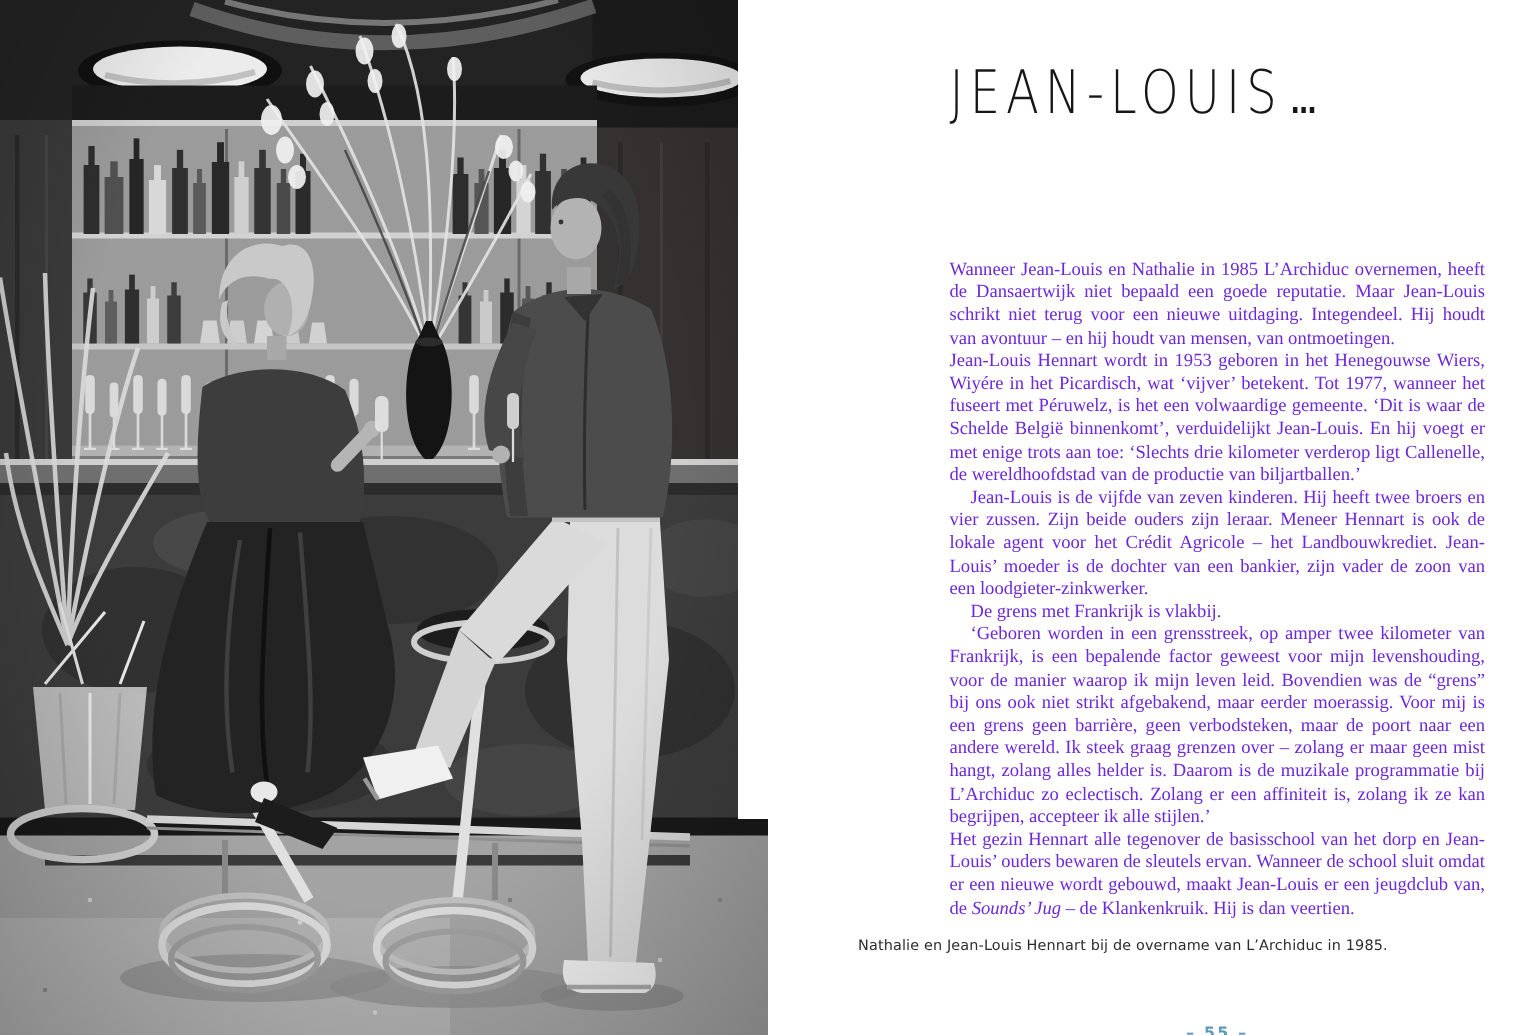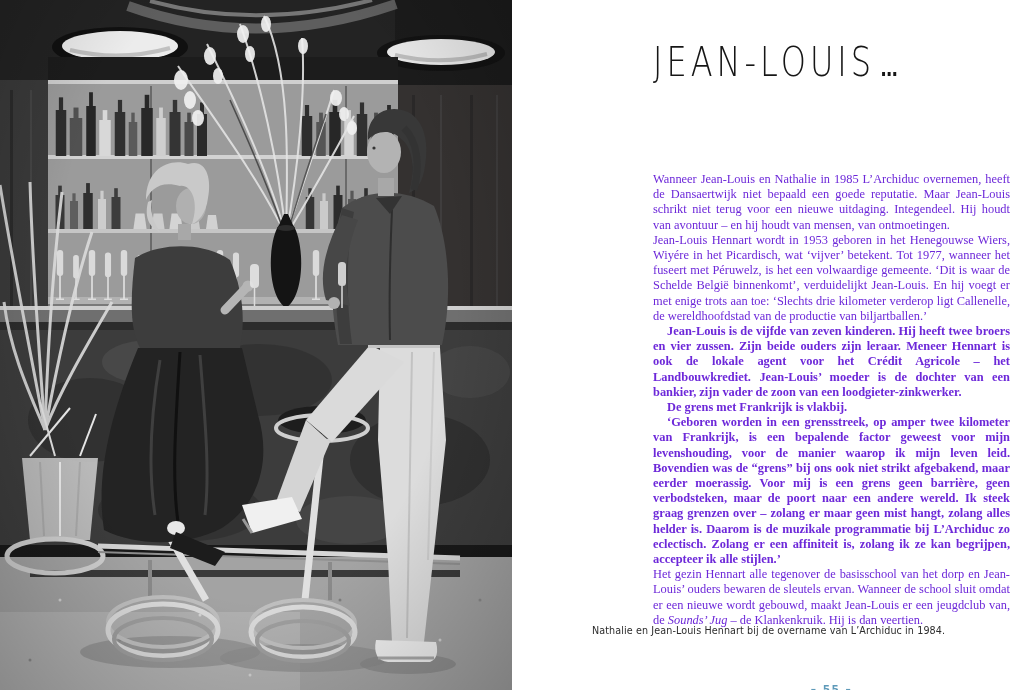--- a/index.html
+++ b/index.html
@@ -4,31 +4,31 @@
 <style>
   html,body{margin:0;padding:0;background:#ffffff;}
   .spread{position:relative;width:1024px;height:690px;background:#ffffff;overflow:hidden;
           font-family:"Liberation Serif",serif;}
   
   .page-left{position:absolute;left:0;top:0;width:512px;height:690px;background:#6e6e6e;}
   .page-left svg{display:block;}
   .photo-vignette{position:absolute;left:0;top:0;width:512px;height:690px;pointer-events:none;
           background:radial-gradient(ellipse at 50% 42%, rgba(0,0,0,0) 55%, rgba(0,0,0,0.22) 100%);}
   
-  .page-right{position:absolute;left:512px;top:0;width:512px;height:546px;background:#ffffff;}
+  .page-right{position:absolute;left:492px;top:0;width:512px;height:546px;background:#ffffff;}
   .title{position:absolute;left:141px;top:40px;margin:0;color:#161616;
          font-family:"DejaVu Sans","Liberation Sans",sans-serif;font-weight:200;
          font-size:40px;line-height:44px;letter-spacing:5px;white-space:nowrap;
          transform:scaleX(.8);transform-origin:0 50%;}
   .title .dots{font-size:21px;font-weight:700;letter-spacing:2px;margin-left:7px;}
   .body-text{position:absolute;left:141px;top:172px;width:357px;color:#6d28d9;
          font-size:12.4px;line-height:15.2px;text-align:justify;}
   .body-text p{margin:0;}
   .body-text p.gap-before{margin-top:0;}
-  .body-text p.indent{text-indent:14px;font-weight:bold;}
+  .body-text p.indent{text-indent:14px;}
   .body-text em{}
   .caption{position:absolute;left:80px;top:625px;color:#2c2c2c;white-space:nowrap;
          font-family:"DejaVu Sans","Liberation Sans",sans-serif;font-size:9.6px;letter-spacing:.1px;}
   .page-number{position:absolute;left:141px;top:656px;width:357px;text-align:center;
          font-family:"DejaVu Sans","Liberation Sans",sans-serif;font-weight:700;
          font-size:10.5px;letter-spacing:1.5px;color:#5e9ab9;margin-top:27px;}
 </style>
 </head>
 <body>
 
@@ -315,17 +315,17 @@
 
     <div class="body-text">
       <p>Wanneer Jean-Louis en Nathalie in 1985 L’Archiduc overnemen, heeft de Dansaertwijk niet bepaald een goede reputatie. Maar Jean-Louis schrikt niet terug voor een nieuwe uitdaging. Integendeel. Hij houdt van avontuur – en hij houdt van mensen, van ontmoetingen.</p>
       <p class="gap-before">Jean-Louis Hennart wordt in 1953 geboren in het Henegouwse Wiers, Wiyére in het Picardisch, wat ‘vijver’ betekent. Tot 1977, wanneer het fuseert met Péruwelz, is het een volwaardige gemeente. ‘Dit is waar de Schelde België binnenkomt’, verduidelijkt Jean-Louis. En hij voegt er met enige trots aan toe: ‘Slechts drie kilometer verderop ligt Callenelle, de wereldhoofdstad van de productie van biljartballen.’</p>
       <p class="indent">Jean-Louis is de vijfde van zeven kinderen. Hij heeft twee broers en vier zussen. Zijn beide ouders zijn leraar. Meneer Hennart is ook de lokale agent voor het Crédit Agricole – het Landbouwkrediet. Jean-Louis’ moeder is de dochter van een bankier, zijn vader de zoon van een loodgieter-zinkwerker.</p>
       <p class="indent">De grens met Frankrijk is vlakbij.</p>
       <p class="indent">‘Geboren worden in een grensstreek, op amper twee kilometer van Frankrijk, is een bepalende factor geweest voor mijn levenshouding, voor de manier waarop ik mijn leven leid. Bovendien was de “grens” bij ons ook niet strikt afgebakend, maar eerder moerassig. Voor mij is een grens geen barrière, geen verbodsteken, maar de poort naar een andere wereld. Ik steek graag grenzen over – zolang er maar geen mist hangt, zolang alles helder is. Daarom is de muzikale programmatie bij L’Archiduc zo eclectisch. Zolang er een affiniteit is, zolang ik ze kan begrijpen, accepteer ik alle stijlen.’</p>
       <p class="gap-before"><span>Het gezin Hennart alle tegenover de basisschool van het dorp en Jean-Louis’ ouders bewaren de sleutels ervan. Wanneer de school sluit omdat er een nieuwe wordt gebouwd, maakt Jean-Louis er een jeugdclub van, de </span><em>Sounds’ Jug</em><span> – de Klankenkruik. Hij is dan veertien.</span></p>
     </div>
 
-    <div class="caption">Nathalie en Jean-Louis Hennart bij de overname van L’Archiduc in 1984.</div>
+    <div class="caption">Nathalie en Jean-Louis Hennart bij de overname van L’Archiduc in 1985.</div>
     <div class="page-number">– 55 –</div>
   </div>
 
 </div>
 
 </body></html>

